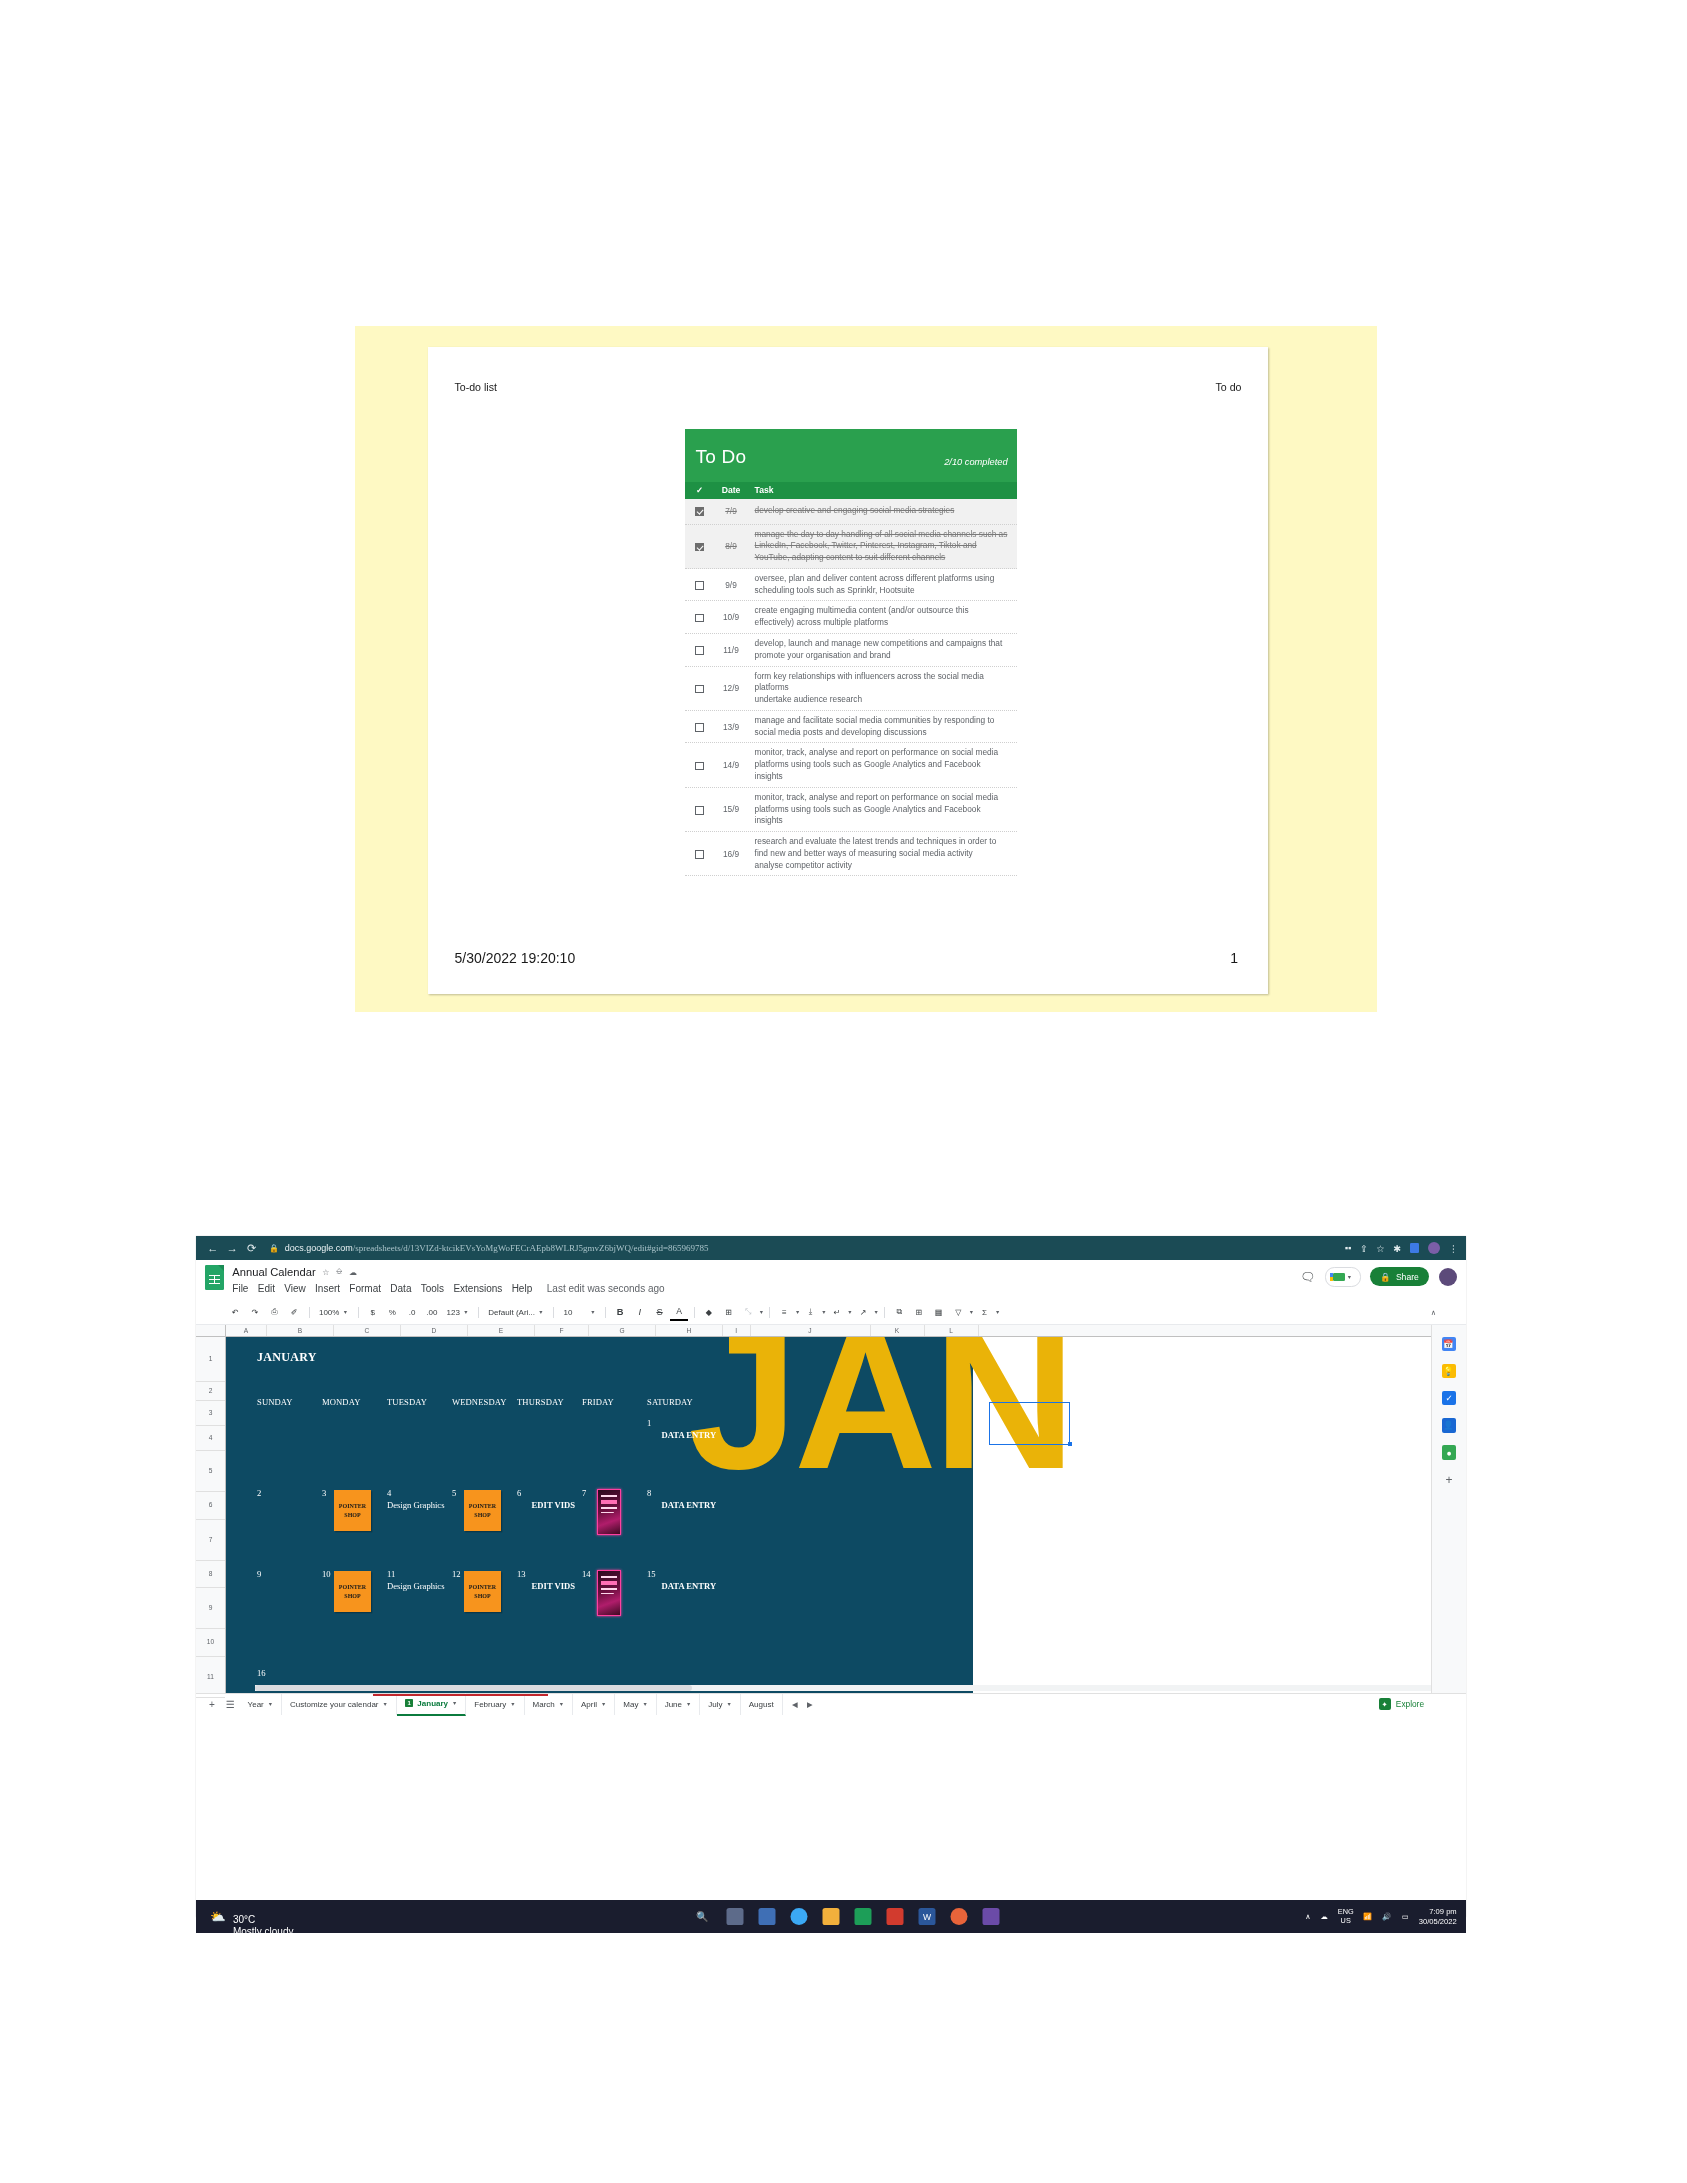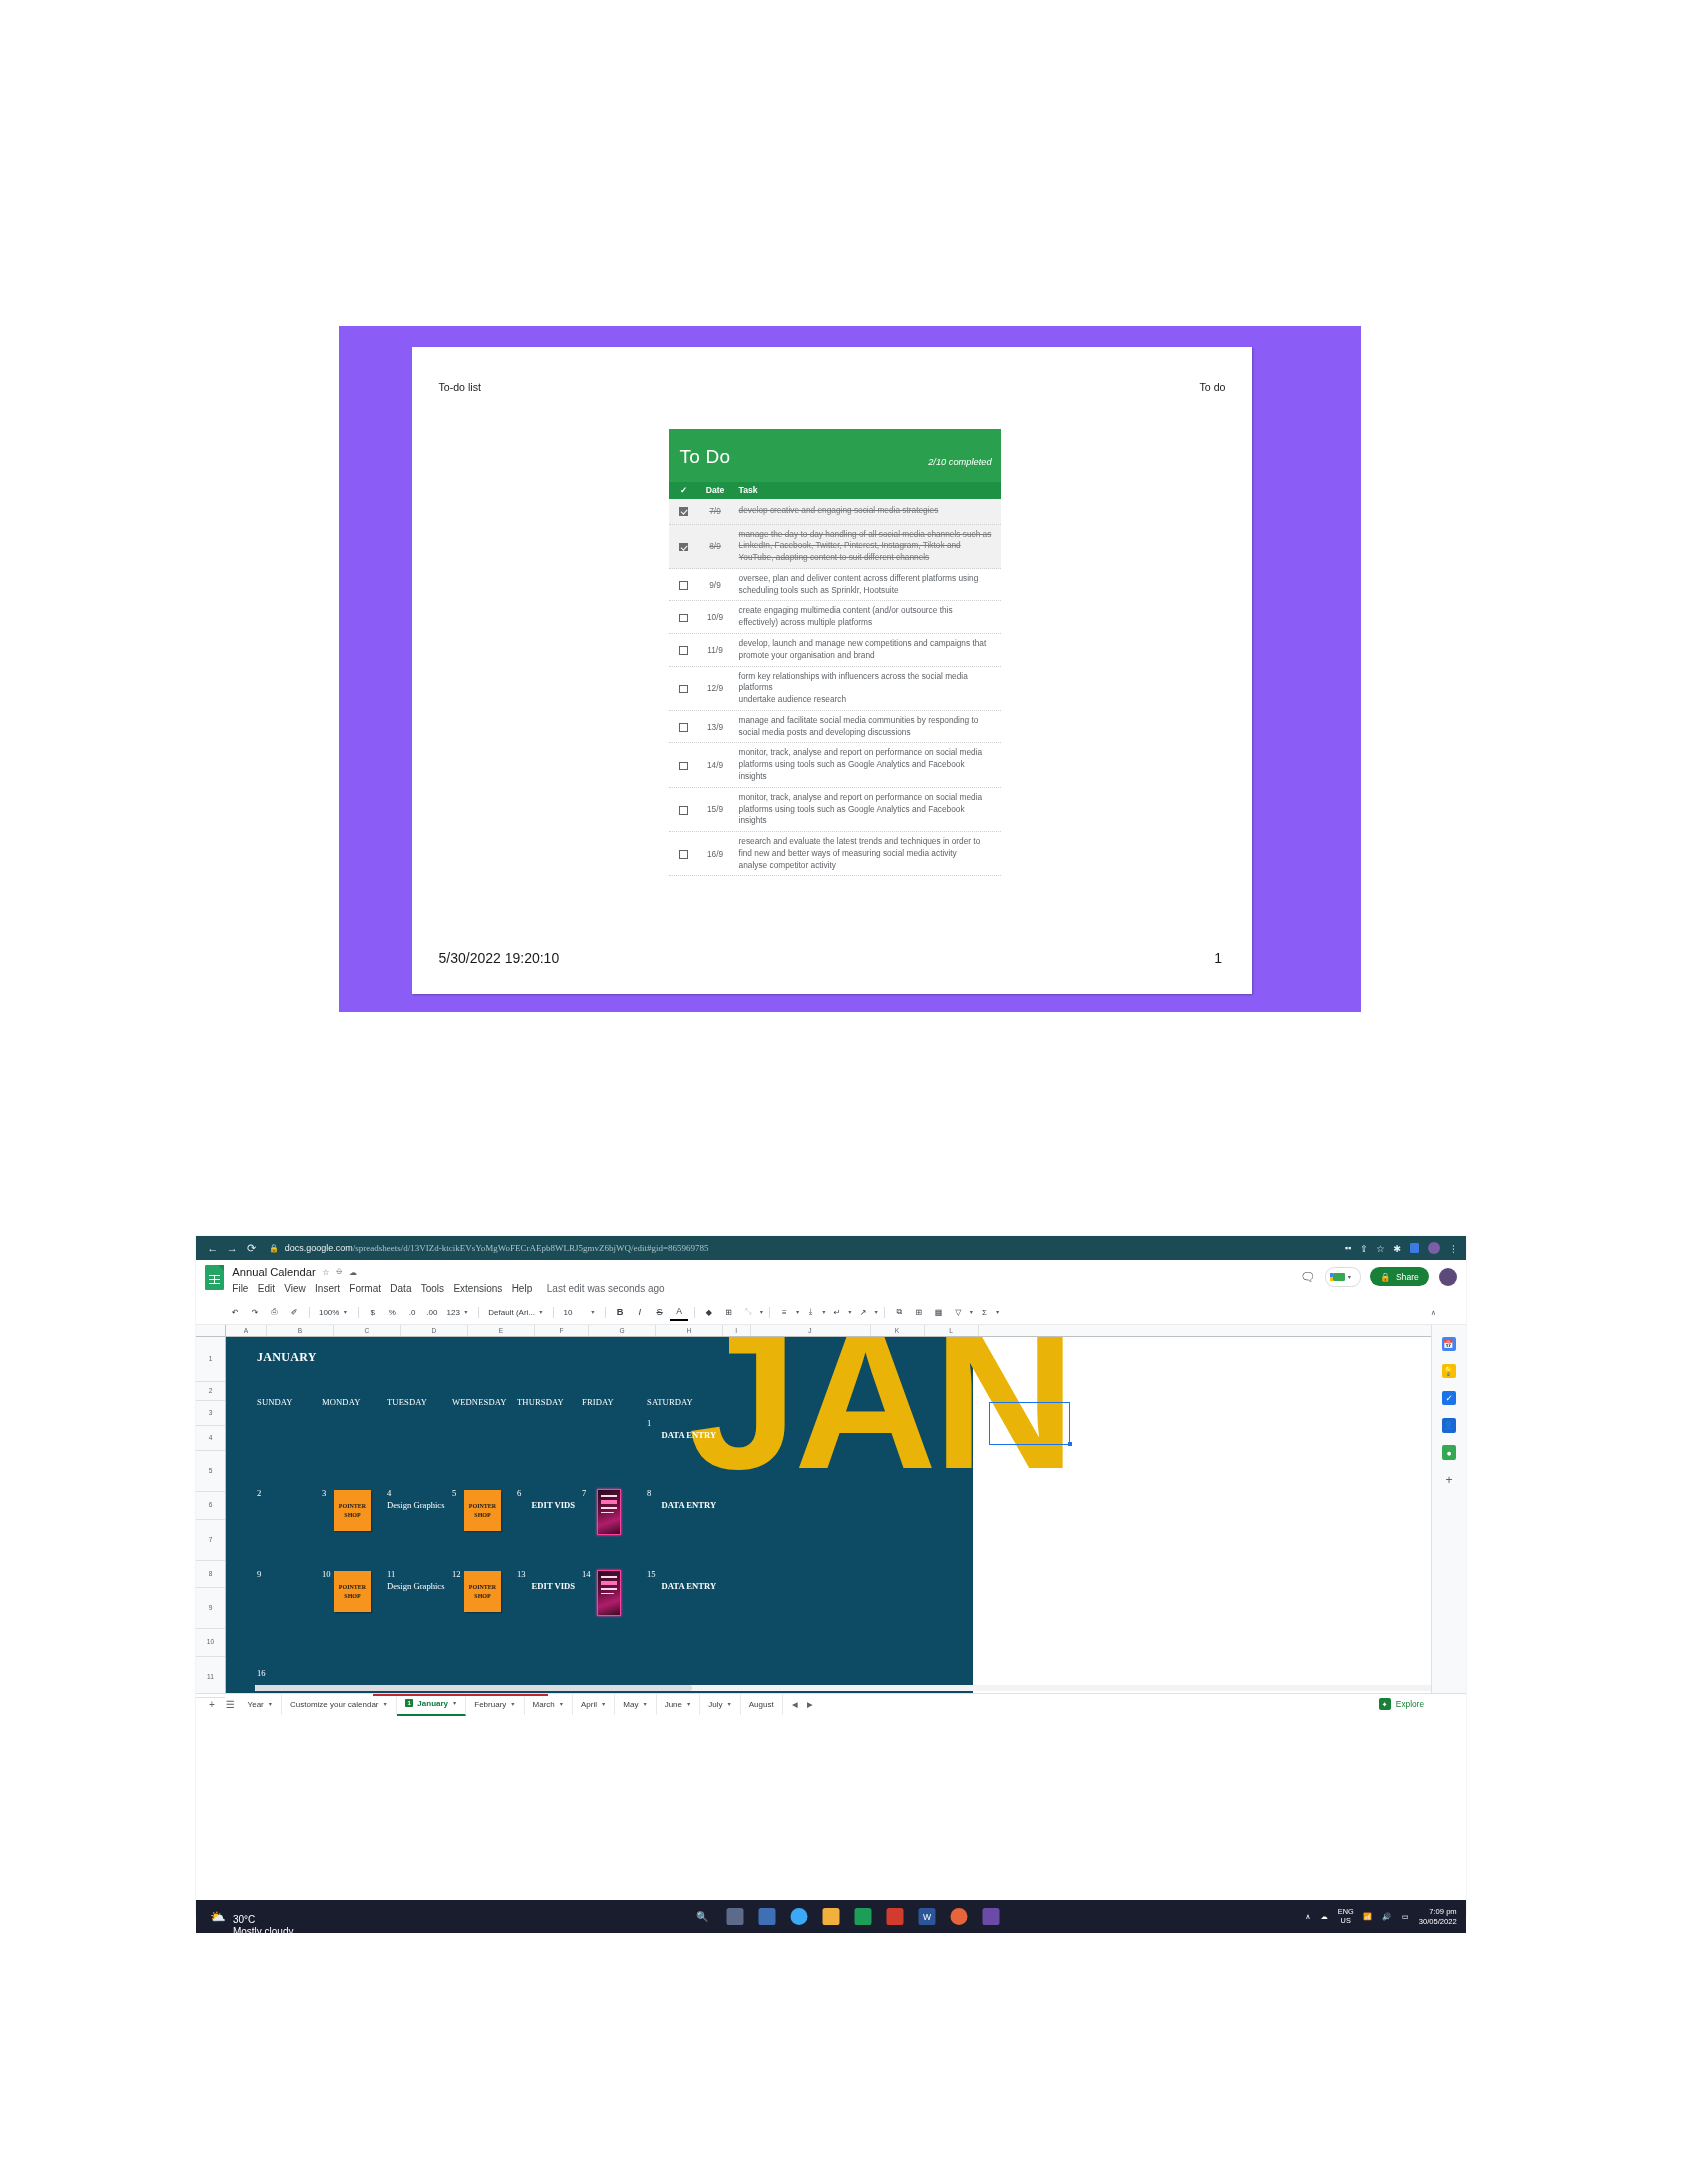--- a/index.html
+++ b/index.html
@@ -8,25 +8,25 @@
     background: #ffffff;
     width: 1687px;
     height: 2183px;
     font-family: "Liberation Sans", sans-serif;
     overflow: hidden;
   }
 
   
   #doc-preview {
     position: absolute;
-    left: 339px;
+    left: 355px;
     top: 326px;
     width: 1022px;
     height: 686px;
-    background: #8b5cf6;
+    background: #fef9c3;
   }
   #doc-page {
     position: absolute;
     left: 73px;
     top: 21px;
     width: 840px;
     height: 647px;
     background: #ffffff;
     box-shadow: 0.7px 0.7px 2px rgba(0,0,0,.25);
   }

